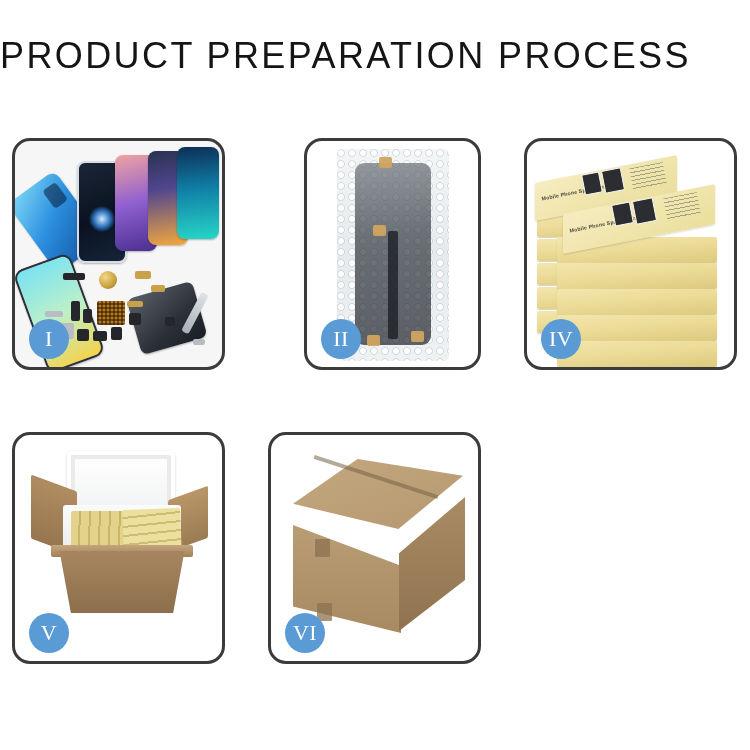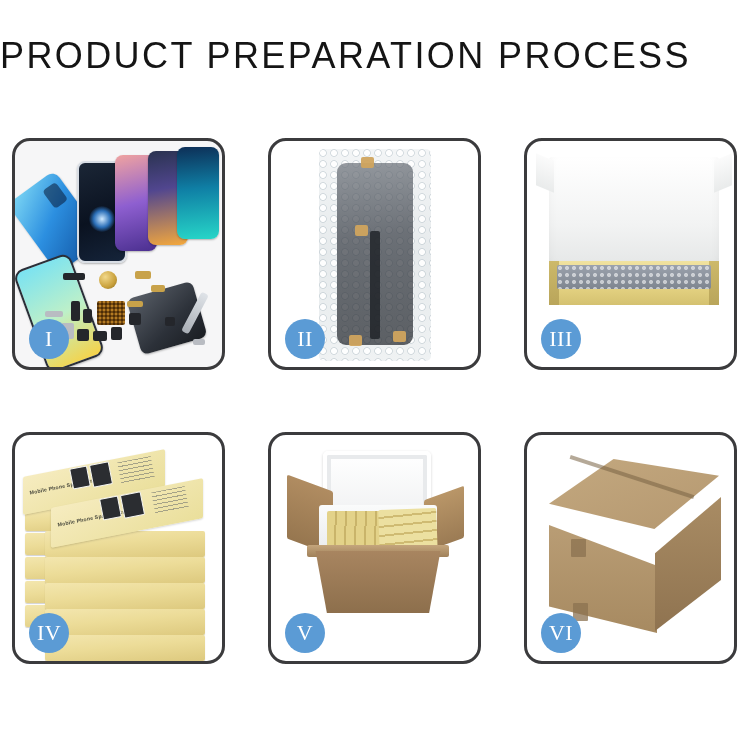--- a/index.html
+++ b/index.html
@@ -173,21 +173,21 @@
   }
   .screwdriver {
     position: absolute;
     left: 176px; top: 150px; width: 8px; height: 44px;
     background: linear-gradient(180deg,#dfe3e8 0%, #a9aeb5 100%);
     transform: rotate(28deg);
     border-radius: 3px;
   }
 
   
-  .p2 { background: #ffffff; }
+  .p2 { background: #ffffff; margin-left: 36px; }
   .bubble-bag {
     position: absolute;
     left: 50%; top: 8px; margin-left: -56px;
     width: 112px; height: 212px;
     background: linear-gradient(180deg, #f3f5f6 0%, #e6eaec 50%, #eff2f3 100%);
     border-radius: 5px;
     overflow: hidden;
   }
   .bubble-bag::before {
     content: "";
@@ -441,28 +441,20 @@
           <div class="flex-cable"></div>
           <div class="tape" style="left:42px;top:8px;"></div>
           <div class="tape" style="left:36px;top:76px;"></div>
           <div class="tape" style="left:30px;top:186px;"></div>
           <div class="tape" style="left:74px;top:182px;"></div>
         </div>
       </div>
       <div class="badge">II</div>
     </div>
 
-    <div class="panel p3">
-      <div class="panel-media">
-        <div class="lid3"></div>
-        <div class="tray3"></div>
-        <div class="foamfill3"></div>
-      </div>
-      <div class="badge">III</div>
-    </div>
 
     <div class="panel p4">
       <div class="panel-media">
 
         <div class="stack-box" style="left:10px;top:74px;width:96px;height:22px;"></div>
         <div class="stack-box" style="left:10px;top:98px;width:96px;height:22px;"></div>
         <div class="stack-box" style="left:10px;top:122px;width:96px;height:22px;"></div>
         <div class="stack-box" style="left:10px;top:146px;width:96px;height:22px;"></div>
         <div class="stack-box" style="left:10px;top:170px;width:96px;height:22px;"></div>
 

